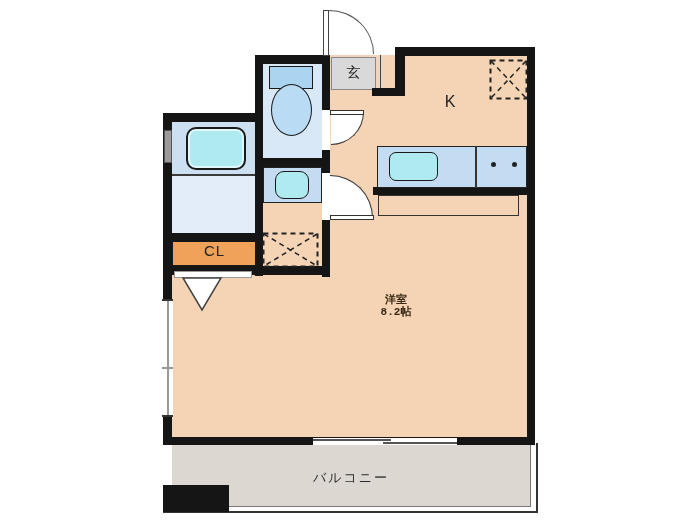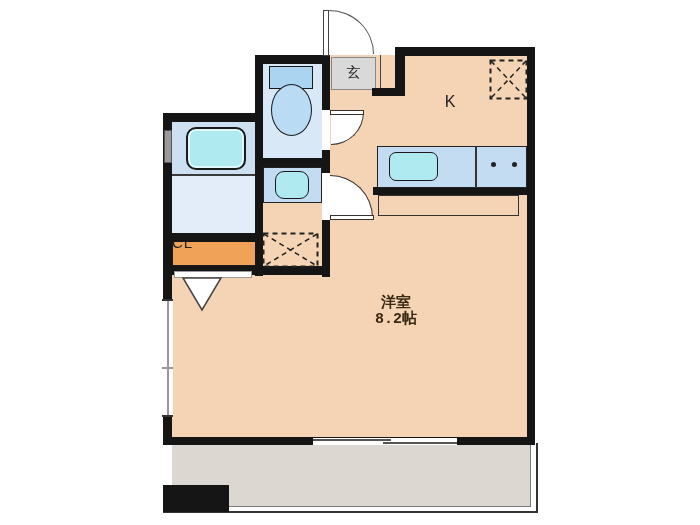--- a/index.html
+++ b/index.html
@@ -16,29 +16,30 @@
 <body>
 
 <div id="canvas">
 
   <div class="abs peach" style="left:330px;top:55px;width:197px;height:382px;"></div>
   <div class="abs peach" style="left:172px;top:113px;width:158px;height:324px;"></div>
 
   <div class="abs" style="left:163px;top:443px;width:373px;height:68px;background:#ffffff;border-right:2px solid #333;border-bottom:2px solid #333;"></div>
   <div class="abs" style="left:172px;top:445px;width:358px;height:61px;background:#dcd8d1;border-right:1px solid #777;border-bottom:1px solid #777;"></div>
   <div class="abs" style="left:163px;top:485px;width:66px;height:27px;background:#151515;"></div>
+  <div class="label" style="left:172px;top:469px;width:358px;text-align:center;font-size:13px;letter-spacing:2px;color:#2b2b2b;">バルコニー</div>
 
   <div class="abs" style="left:172px;top:122px;width:83px;height:53px;background:#cde0f2;"></div>
   <div class="abs" style="left:172px;top:175px;width:83px;height:58px;background:#e3edf9;"></div>
   <div class="abs" style="left:172px;top:174px;width:83px;height:1.5px;background:#3a3a3a;"></div>
 
   <div class="abs" style="left:263px;top:64px;width:59px;height:94px;background:#d8e8f7;"></div>
 
   <div class="abs" style="left:172px;top:237px;width:85px;height:29px;background:#efa258;border:1px solid #1a1a1a;box-sizing:border-box;"></div>
-  <div class="label" style="left:172px;top:234px;width:85px;text-align:left;font-size:15px;font-weight:400;letter-spacing:1px;color:#222;">CL</div>
+  <div class="label" style="left:172px;top:242px;width:85px;text-align:center;font-size:15px;font-weight:400;letter-spacing:1px;color:#222;">CL</div>
 
   <div class="abs" style="left:331px;top:57px;width:45px;height:33px;background:#d9d9d9;border:1px solid #888;box-sizing:border-box;"></div>
   <div class="label" style="left:331px;top:64px;width:45px;text-align:center;font-size:14px;color:#222;">玄</div>
 
   <div class="abs peach" style="left:380px;top:55px;width:15px;height:34px;border-left:1px solid #444;box-sizing:border-box;"></div>
 
   <div class="wall" style="left:255px;top:55px;width:75px;height:9px;"></div>
   <div class="wall" style="left:395px;top:47px;width:140px;height:9px;"></div>
   <div class="wall" style="left:395px;top:47px;width:10px;height:49px;"></div>
   <div class="wall" style="left:372px;top:88px;width:33px;height:8px;"></div>
@@ -101,18 +102,18 @@
 
   <div class="abs" style="left:377px;top:146px;width:150px;height:42px;background:#c4dcf2;border:1.5px solid #222;box-sizing:border-box;"></div>
   <div class="abs" style="left:475px;top:146px;width:1.5px;height:42px;background:#333;"></div>
   <div class="abs" style="left:389px;top:152px;width:49px;height:29px;background:#aeeaf0;border:1.5px solid #1a1a1a;border-radius:7px;box-sizing:border-box;"></div>
   <div class="abs" style="left:491px;top:162px;width:5px;height:5px;background:#222;border-radius:50%;"></div>
   <div class="abs" style="left:512px;top:162px;width:5px;height:5px;background:#222;border-radius:50%;"></div>
 
   <div class="abs" style="left:378px;top:195px;width:141px;height:21px;border:1px solid #333;box-sizing:border-box;"></div>
 
   <div class="label" style="left:435px;top:93px;width:30px;text-align:center;font-size:16px;font-weight:500;color:#222;">K</div>
-  <div class="label" style="left:358px;top:293px;width:76px;text-align:center;font-size:15px;font-weight:600;color:#3a2a15;line-height:1.2;">
+  <div class="label" style="left:358px;top:293px;width:76px;text-align:center;font-size:11px;font-weight:600;color:#3a2a15;line-height:1.2;">
     <span class="abs" style="position:static;display:block;">洋室</span>
     <span class="abs" style="position:static;display:block;font-family:Liberation Mono, monospace;">8.2帖</span>
   </div>
 
 </div>
 
 </body></html>

